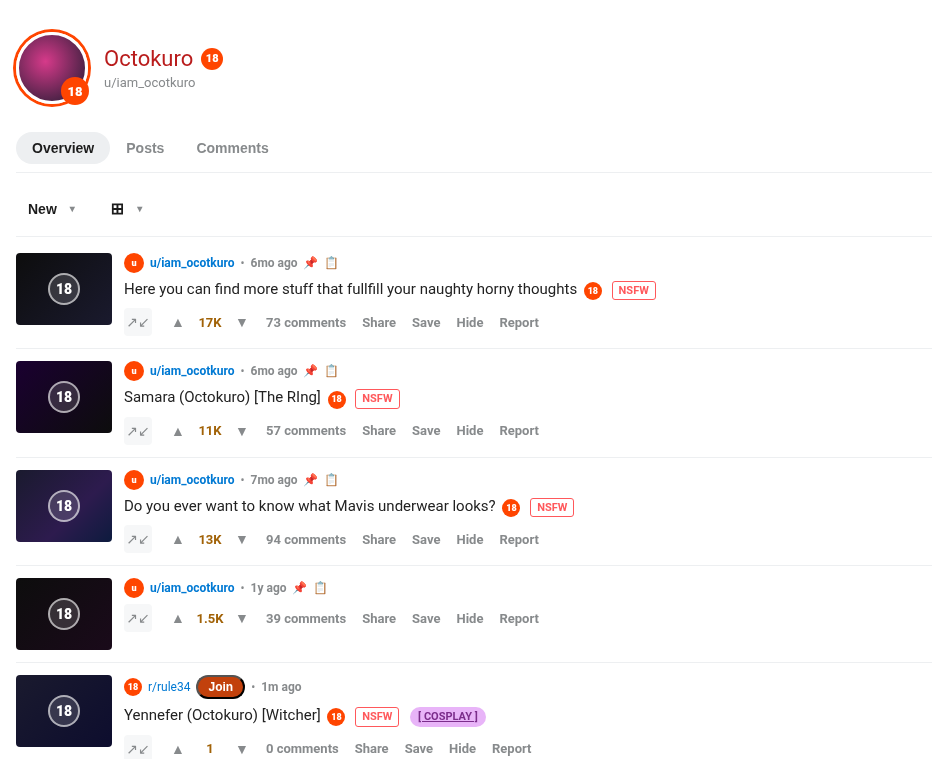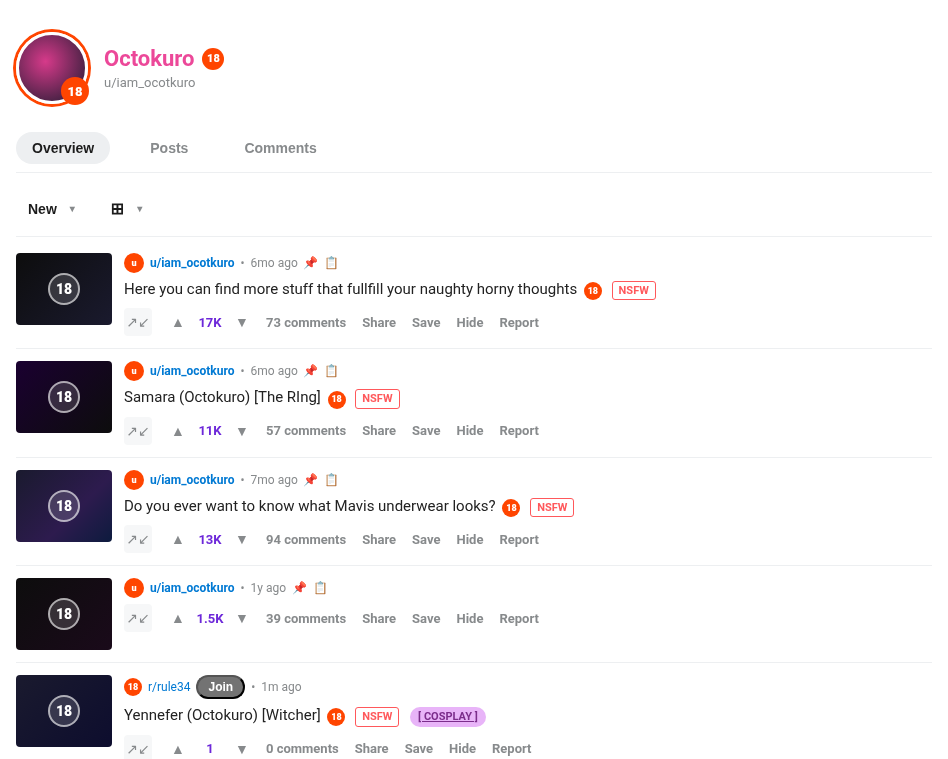--- a/index.html
+++ b/index.html
@@ -17,30 +17,30 @@
       flex-shrink: 0;
     }
     .avatar-18 {
       width: 28px; height: 28px; background: #ff4500; border-radius: 50%;
       display: flex; align-items: center; justify-content: center;
       color: #fff; font-weight: 900; font-size: 13px;
       position: absolute; bottom: -4px; right: -4px;
     }
     .profile-info { display: flex; flex-direction: column; gap: 4px; }
     .profile-name-row { display: flex; align-items: center; gap: 8px; }
-    .profile-name { font-size: 22px; font-weight: 700; color: #ec4899; }
+    .profile-name { font-size: 22px; font-weight: 400; color: #b91c1c; }
     .profile-badge-18 {
       width: 22px; height: 22px; background: #ff4500; border-radius: 50%;
       display: flex; align-items: center; justify-content: center;
       color: #fff; font-weight: 900; font-size: 11px;
     }
     .profile-username { color: #878a8c; font-size: 13px; }
 
     
-    .tabs { display: flex; gap: 24px; padding: 8px 0; border-bottom: 1px solid #edeff1; margin-bottom: 12px; }
+    .tabs { display: flex; padding: 8px 0; border-bottom: 1px solid #edeff1; margin-bottom: 12px; }
     .tab {
       padding: 8px 16px; border-radius: 20px; cursor: pointer;
       font-weight: 700; font-size: 14px; color: #878a8c; border: none; background: none;
     }
     .tab.active { background: #edeff1; color: #1c1c1c; }
 
     
     .sort-bar { display: flex; align-items: center; gap: 12px; padding: 8px 0 12px 0; }
     .sort-btn {
       display: flex; align-items: center; gap: 13px;
@@ -68,21 +68,21 @@
       width: 32px; height: 32px; background: rgba(255,255,255,0.15); border-radius: 50%;
       border: 2px solid rgba(255,255,255,0.6);
       display: flex; align-items: center; justify-content: center;
       color: #fff; font-weight: 900; font-size: 14px;
     }
     .post-content { flex: 1; }
     .post-meta { display: flex; align-items: center; gap: 6px; margin-bottom: 6px; flex-wrap: wrap; }
     .meta-avatar { width: 20px; height: 20px; border-radius: 50%; background: #ff4500; display: flex; align-items: center; justify-content: center; color: #fff; font-size: 9px; font-weight: 900; flex-shrink: 0; }
     .meta-username { color: #0079d3; font-weight: 700; font-size: 12px; }
     .meta-dot { color: #878a8c; font-size: 12px; }
-    .meta-time { color: #878a8c; font-size: 12px; }
+    .meta-time { color: #878a8c; font-size: 12px; font-weight: bold; }
     .meta-pin { color: #46d160; font-size: 12px; }
     .meta-mod { color: #878a8c; font-size: 12px; }
     .post-title { font-size: 15px; font-weight: 400; color: #222; margin-bottom: 8px; line-height: 1.4; }
     .badge-18 {
       display: inline-flex; align-items: center; justify-content: center;
       width: 18px; height: 18px; background: #ff4500; border-radius: 50%;
       color: #fff; font-size: 9px; font-weight: 900; margin: 0 3px;
     }
     .badge-nsfw {
       display: inline-flex; align-items: center;
@@ -90,37 +90,37 @@
       border: 1.5px solid #ff585b; color: #ff585b; font-size: 11px; font-weight: 700;
       margin: 0 3px;
     }
     .badge-cosplay {
       display: inline-flex; align-items: center;
       padding: 2px 8px; border-radius: 20px; background: #e8b4f8;
       color: #7b2d8b; font-size: 11px; font-weight: 700; margin-left: 4px; text-decoration: underline;
     }
     .badge-join {
       display: inline-flex; align-items: center;
-      padding: 3px 10px; border-radius: 20px; background: #737373;
+      padding: 3px 10px; border-radius: 20px; background: #c2410c;
       color: #fff; font-size: 12px; font-weight: 700; cursor: pointer;
     }
     .subreddit-badge {
       width: 18px; height: 18px; background: #ff4500; border-radius: 50%;
       display: inline-flex; align-items: center; justify-content: center;
       color: #fff; font-size: 9px; font-weight: 900;
     }
     .meta-subreddit { color: #0079d3; font-weight: 400; font-size: 12px; }
     .post-actions { display: flex; align-items: center; gap: 4px; }
     .vote-area { display: flex; align-items: center; gap: 4px; }
     .vote-btn {
       width: 28px; height: 28px; border-radius: 50%; border: none; background: none;
       cursor: pointer; display: flex; align-items: center; justify-content: center;
       color: #878a8c; font-size: 14px;
     }
-    .vote-count { font-size: 13px; font-weight: 700; color: #6d28d9; min-width: 28px; text-align: center; }
+    .vote-count { font-size: 13px; font-weight: 700; color: #a16207; min-width: 28px; text-align: center; }
     .action-expand {
       width: 28px; height: 28px; border-radius: 4px; border: none; background: #f6f7f8;
       cursor: pointer; display: flex; align-items: center; justify-content: center;
       color: #878a8c; font-size: 14px; margin-right: 8px;
     }
     .action-link {
       color: #878a8c; font-size: 13px; font-weight: 700; cursor: pointer; padding: 4px 6px; border-radius: 3px;
     }
   </style>
 </head>

